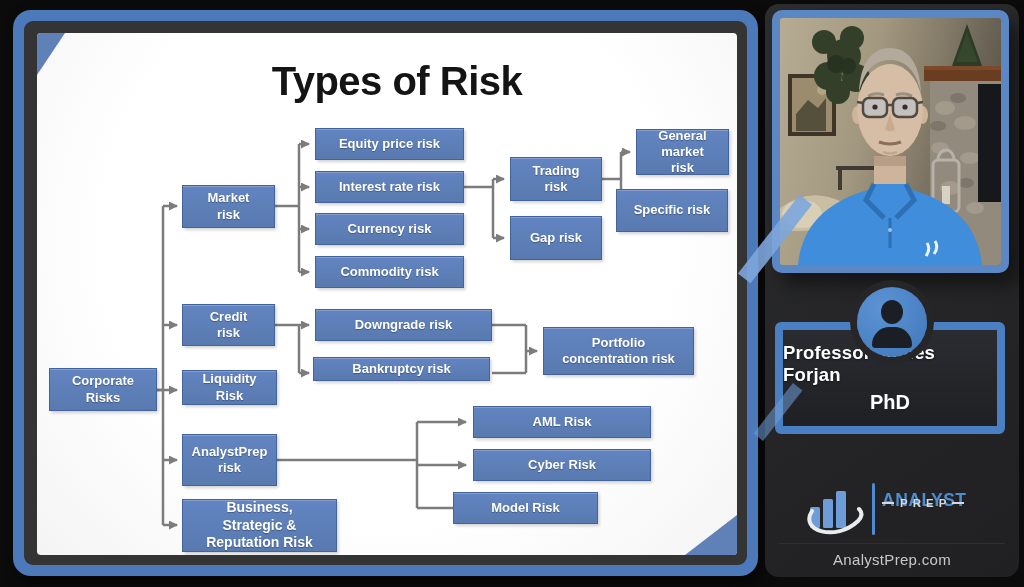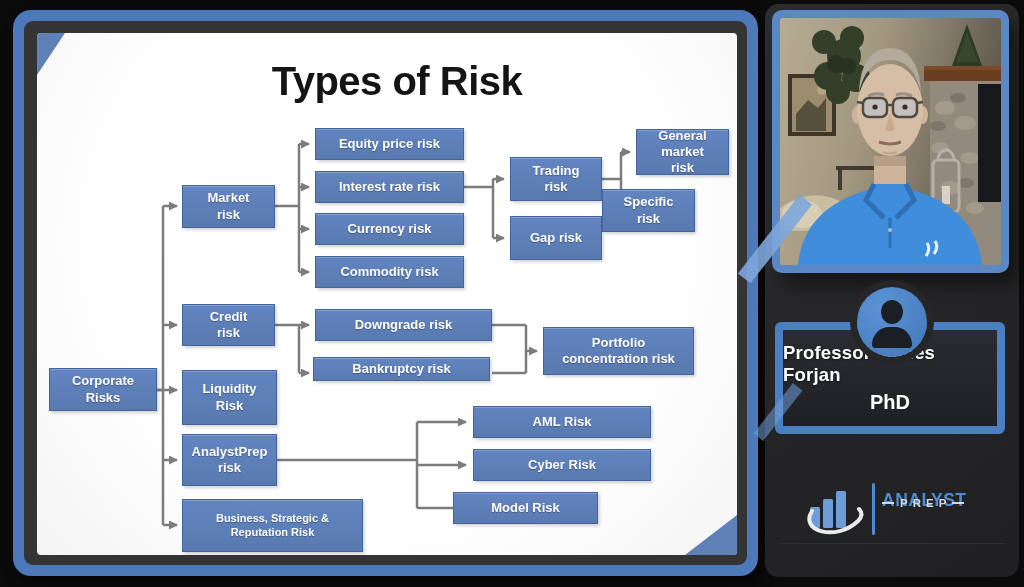--- a/index.html
+++ b/index.html
@@ -125,31 +125,31 @@
               <path d="M380,389 H429"></path>
                 <path d="M380,432 H429"></path>
                 <path d="M380,475 H429"></path>
             </g>
           </g>
         </svg>
 
         <div class="node" style="left:12px;top:335px;width:108px;height:43px">Corporate Risks</div>
         <div class="node" style="left:145px;top:152px;width:93px;height:43px">Market risk</div>
         <div class="node" style="left:145px;top:271px;width:93px;height:42px">Credit risk</div>
-        <div class="node" style="left:145px;top:337px;width:95px;height:55px">Liquidity Risk</div>
+        <div class="node" style="left:145px;top:337px;width:95px;height:35px">Liquidity Risk</div>
         <div class="node" style="left:145px;top:401px;width:95px;height:52px">AnalystPrep risk</div>
-        <div class="node" style="left:145px;top:466px;width:181px;height:53px;font-size:11px">Business, Strategic &amp; Reputation Risk</div>
+        <div class="node" style="left:145px;top:466px;width:155px;height:53px;font-size:14px">Business, Strategic &amp; Reputation Risk</div>
         <div class="node" style="left:278px;top:95px;width:149px;height:32px">Equity price risk</div>
         <div class="node" style="left:278px;top:138px;width:149px;height:32px">Interest rate risk</div>
         <div class="node" style="left:278px;top:180px;width:149px;height:32px">Currency risk</div>
         <div class="node" style="left:278px;top:223px;width:149px;height:32px">Commodity risk</div>
         <div class="node" style="left:473px;top:124px;width:92px;height:44px">Trading risk</div>
         <div class="node" style="left:473px;top:183px;width:92px;height:44px">Gap risk</div>
         <div class="node" style="left:599px;top:96px;width:93px;height:46px">General market risk</div>
-        <div class="node" style="left:565px;top:156px;width:93px;height:43px">Specific risk</div>
+        <div class="node" style="left:579px;top:156px;width:112px;height:43px">Specific risk</div>
         <div class="node" style="left:278px;top:276px;width:177px;height:32px">Downgrade risk</div>
         <div class="node" style="left:276px;top:324px;width:177px;height:24px">Bankruptcy risk</div>
         <div class="node" style="left:506px;top:294px;width:151px;height:48px">Portfolio concentration risk</div>
         <div class="node" style="left:436px;top:373px;width:178px;height:32px">AML Risk</div>
         <div class="node" style="left:436px;top:416px;width:178px;height:32px">Cyber Risk</div>
         <div class="node" style="left:416px;top:459px;width:145px;height:32px">Model Risk</div>
       </div>
     </div>
   </div>
 
@@ -268,14 +268,15 @@
       <div class="logo-divider"></div>
       <div class="logo-analyst">ANALYST</div>
       <div class="logo-prep-row">
         <span class="logo-dash"></span>
         <span class="logo-prep">PREP</span>
         <span class="logo-dash"></span>
       </div>
     </div>
 
     <div class="footer-line"></div>
+    <div class="website">AnalystPrep.com</div>
   </div>
 </div>
 
 </body></html>

